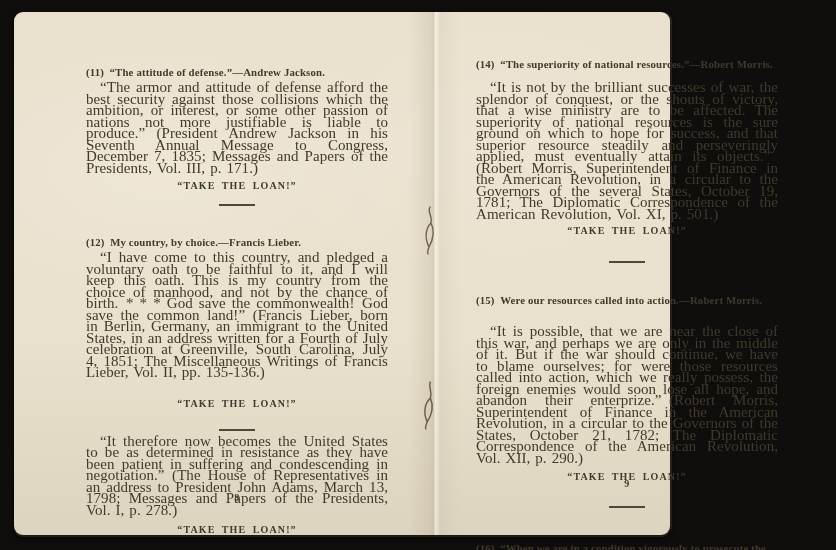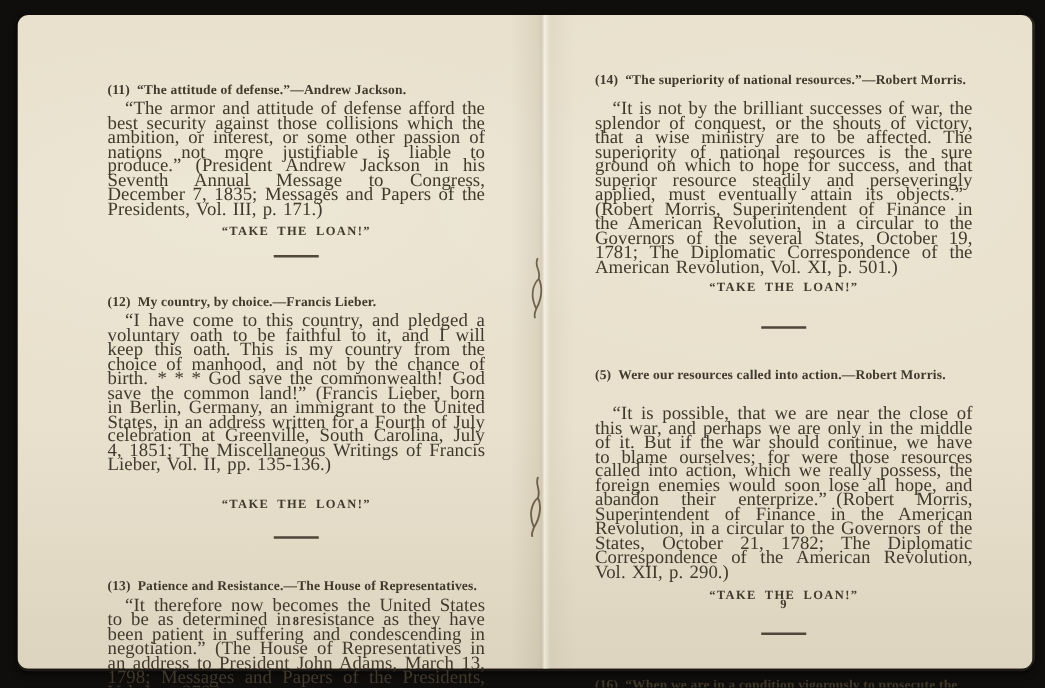--- a/index.html
+++ b/index.html
@@ -11,21 +11,21 @@
   }
   *{box-sizing:border-box;margin:0;padding:0;}
   html,body{width:836px;height:550px;overflow:hidden;background:var(--bg);}
   #canvas{
     position:relative;width:836px;height:550px;
     background:var(--bg);
     font-family:"Liberation Serif","DejaVu Serif",serif;
   }
   
   .spread{
-    position:absolute;left:14px;top:12px;width:812px;height:523px;
+    position:absolute;left:14px;top:12px;width:656px;height:523px;
     border-radius:9px;
     background:
       radial-gradient(ellipse 60% 40% at 22% 30%, rgba(255,255,255,0.20), rgba(255,255,255,0) 70%),
       radial-gradient(ellipse 55% 45% at 75% 25%, rgba(255,255,255,0.14), rgba(255,255,255,0) 70%),
       linear-gradient(180deg, var(--paper) 0%, var(--paper) 62%, var(--paper-dark) 100%);
     box-shadow:
       0 3px 6px rgba(0,0,0,0.75),
       2px 0 0 rgba(120,108,85,0.35),
       0 2px 0 rgba(130,118,94,0.45);
   }
@@ -107,38 +107,37 @@
       </section>
 
       <section class="entry s12">
         <h3 class="heading">(12) My country, by choice.—Francis Lieber.</h3>
         <p class="body">“I have come to this country, and pledged a voluntary oath to be faithful to it, and I will keep this oath. This is my country from the choice of manhood, and not by the chance of birth. * * * God save the commonwealth! God save the common land!” (Francis Lieber, born in Berlin, Germany, an immigrant to the United States, in an address written for a Fourth of July celebration at Greenville, South Carolina, July 4, 1851; The Miscellaneous Writings of Francis Lieber, Vol. II, pp. 135-136.)</p>
         <p class="slogan">“TAKE THE LOAN!”</p>
         <div class="divider"></div>
       </section>
 
       <section class="entry s13">
-        <h3 class="heading">(13) Patience and Resistance.—The House of Representatives.</h3>
         <p class="body">“It therefore now becomes the United States to be as determined in resistance as they have been patient in suffering and condescending in negotiation.” (The House of Representatives in an address to President John Adams, March 13, 1798; Messages and Papers of the Presidents, Vol. I, p. 278.)</p>
         <p class="slogan">“TAKE THE LOAN!”</p>
       </section>
 
       <div class="page-num page-num-left">8</div>
     </div>
 
     <div class="col col-right">
       <section class="entry s14">
         <h3 class="heading">(14) “The superiority of national resources.”—Robert Morris.</h3>
         <p class="body">“It is not by the brilliant successes of war, the splendor of conquest, or the shouts of victory, that a wise ministry are to be affected. The superiority of national resources is the sure ground on which to hope for success, and that superior resource steadily and perseveringly applied, must eventually attain its objects.” (Robert Morris, Superintendent of Finance in the American Revolution, in a circular to the Governors of the several States, October 19, 1781; The Diplomatic Correspondence of the American Revolution, Vol. XI, p. 501.)</p>
         <p class="slogan">“TAKE THE LOAN!”</p>
         <div class="divider"></div>
       </section>
 
       <section class="entry s15">
-        <h3 class="heading">(5) Were our resources called into action.—Robert Morris.</h3>
+        <h3 class="heading">(15) Were our resources called into action.—Robert Morris.</h3>
         <p class="body">“It is possible, that we are near the close of this war, and perhaps we are only in the middle of it. But if the war should continue, we have to blame ourselves; for were those resources called into action, which we really possess, the foreign enemies would soon lose all hope, and abandon their enterprize.” (Robert Morris, Superintendent of Finance in the American Revolution, in a circular to the Governors of the States, October 21, 1782; The Diplomatic Correspondence of the American Revolution, Vol. XII, p. 290.)</p>
         <p class="slogan">“TAKE THE LOAN!”</p>
         <div class="divider"></div>
       </section>
 
       <section class="entry s16">
         <h3 class="heading">(16) “When we are in a condition vigorously to prosecute the war.”— Robert Morris.</h3>
         <p class="body">“By the bounty of the Almighty, we are placed in a situation</p>
       </section>
 

